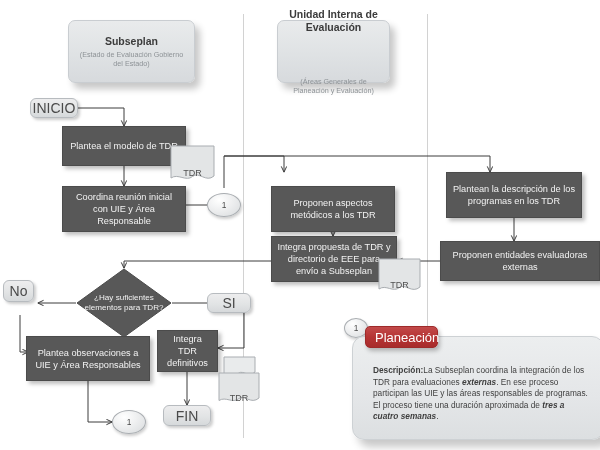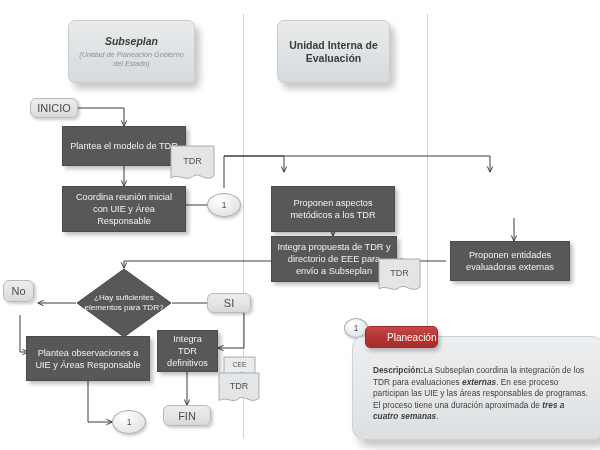--- a/index.html
+++ b/index.html
@@ -74,21 +74,21 @@
   }
 
   
   .term {
     position: absolute;
     box-sizing: border-box;
     border: 1px solid #b7bbbf;
     border-radius: 6px;
     background: linear-gradient(180deg,#ededee 0%,#e2e4e5 55%,#d6d9db 100%);
     color: #4a4a4a;
-    font-size: 11px;
+    font-size: 14px;
     display: flex;
     align-items: center;
     justify-content: center;
     text-align: center;
     box-shadow: 2px 2px 3px rgba(0,0,0,0.20);
     z-index: 5;
   }
 
   
   .diamond-wrap {
@@ -127,21 +127,21 @@
   }
 
   
   .doc {
     position: absolute;
     z-index: 6;
   }
   .doc svg { display: block; overflow: visible; }
   .doc .doc-label {
     position: absolute;
-    left: 0; top: 0;
+    left: 0; top: 12px;
     width: 100%;
     height: 78%;
     display: flex;
     align-items: center;
     justify-content: center;
     color: #505050;
     font-size: 9px;
     pointer-events: none;
   }
   .doc.small .doc-label { font-size: 6.6px; height: 74%; }
@@ -156,24 +156,24 @@
     box-shadow: 6px 7px 8px rgba(0,0,0,0.22);
     z-index: 7;
   }
   .note-tab {
     position: absolute;
     box-sizing: border-box;
     border-radius: 5px;
     background: linear-gradient(180deg,#c24a4a 0%,#b63434 50%,#a82c2c 100%);
     border: 1px solid #9e2a2a;
     color: #ffffff;
-    font-size: 10px;
-    display: flex;
-    align-items: center;
-    padding-left: 21px;
+    font-size: 13px;
+    display: flex;
+    align-items: center;
+    padding-left: 9px;
     box-shadow: 2px 3px 4px rgba(0,0,0,0.25);
     z-index: 9;
   }
   .note-body {
     position: absolute;
     color: #3f3f3f;
     font-size: 8.3px;
     line-height: 11.6px;
     text-align: left;
   }
@@ -234,52 +234,54 @@
 
     <polyline points="172,303 207,303"></polyline>
 
     <polyline points="234,303 244,303 244,348 218,348" marker-end="url(#arw)"></polyline>
 
     <polyline points="88,381 88,422 112,422" marker-end="url(#arw)"></polyline>
 
     <line x1="187" y1="372" x2="187" y2="405" marker-end="url(#arw)"></line>
   </svg>
 
-  <div class="lane-head" style="left:68px; top:20px; width:127px; height:63px;font-style:italic;">
+  <div class="lane-head" style="left:68px; top:20px; width:127px; height:63px;">
     <div class="lh-title">Subseplan</div>
-    <div class="lh-sub">(Unidad de Planeación Gobierno  del Estado)</div>
+    <div class="lh-sub">(Estado de Evaluación Gobierno  del Estado)</div>
   </div>
 
   <div class="lane-head" style="left:277px; top:20px; width:113px; height:63px;gap:42px;">
     <div class="lh-title">Unidad Interna de Evaluación</div>
+    <div class="lh-sub">(Áreas Generales de Planeación y Evaluación)</div>
   </div>
 
 
   <div class="term" style="left:30px; top:98px; width:48px; height:20px;">INICIO</div>
 
   <div class="term" style="left:163px; top:405px; width:48px; height:21px;">FIN</div>
 
   <div class="term" style="left:3px; top:280px; width:31px; height:22px;">No</div>
 
   <div class="term" style="left:207px; top:293px; width:44px; height:20px;">SI</div>
 
   <div class="proc" style="left:62px; top:126px; width:124px; height:40px;">Plantea el modelo de TDR</div>
 
   <div class="proc" style="left:62px; top:186px; width:124px; height:46px;">Coordina reunión inicial  con UIE y Área Responsable</div>
 
-  <div class="proc" style="left:26px; top:336px; width:124px; height:45px;">Plantea observaciones a UIE y Áreas Responsable</div>
+  <div class="proc" style="left:26px; top:336px; width:124px; height:45px;">Plantea observaciones a UIE y Área Responsables</div>
 
   <div class="proc" style="left:157px; top:330px; width:61px; height:42px;">Integra TDR definitivos</div>
 
   <div class="proc" style="left:271px; top:172px; width:124px; height:46px;margin-top:14px;">Proponen aspectos metódicos a los TDR</div>
 
   <div class="proc" style="left:271px; top:236px; width:126px; height:46px;">Integra propuesta de TDR y directorio de EEE para envío a Subseplan</div>
 
-
-  <div class="proc" style="left:450px; top:241px; width:120px; height:40px;">Proponen entidades evaluadoras externas</div>
+  <div class="proc" style="left:446px; top:172px; width:136px; height:46px;">Plantean la descripción de los programas en los TDR</div>
+
+  <div class="proc" style="left:440px; top:241px; width:160px; height:40px;">Proponen entidades evaluadoras externas</div>
 
   <div class="diamond-wrap" style="left:76px; top:268px; width:96px; height:70px;">
     <svg width="96" height="70" viewBox="0 0 96 70">
       <polygon points="48,1 95,35 48,69 1,35" fill="#585858" stroke="#4b4b4b" stroke-width="1"></polygon>
     </svg>
     <div class="diamond-label">¿Hay suficientes elementos para TDR?</div>
   </div>
 
   <div class="conn" style="left:207px; top:193px; width:34px; height:24px;">1</div>
 

